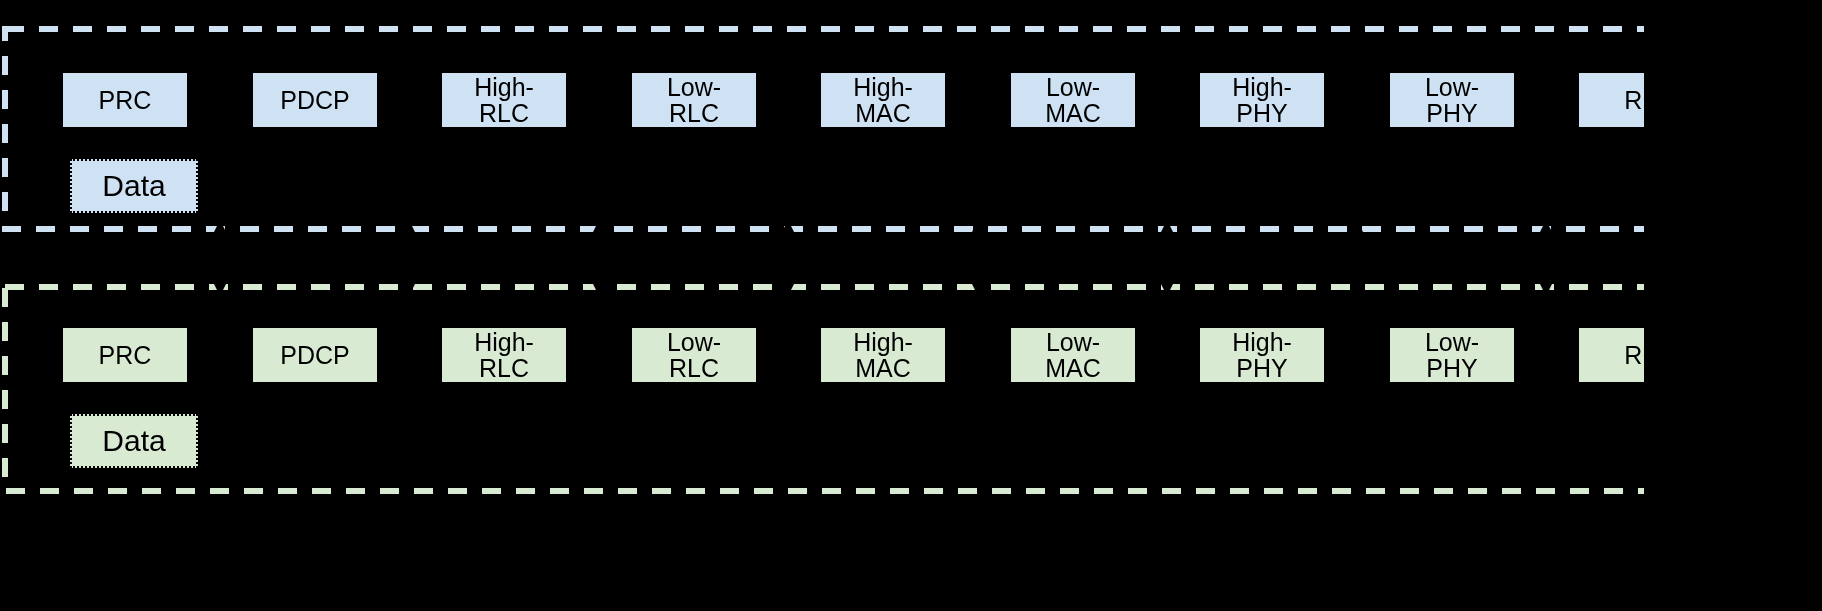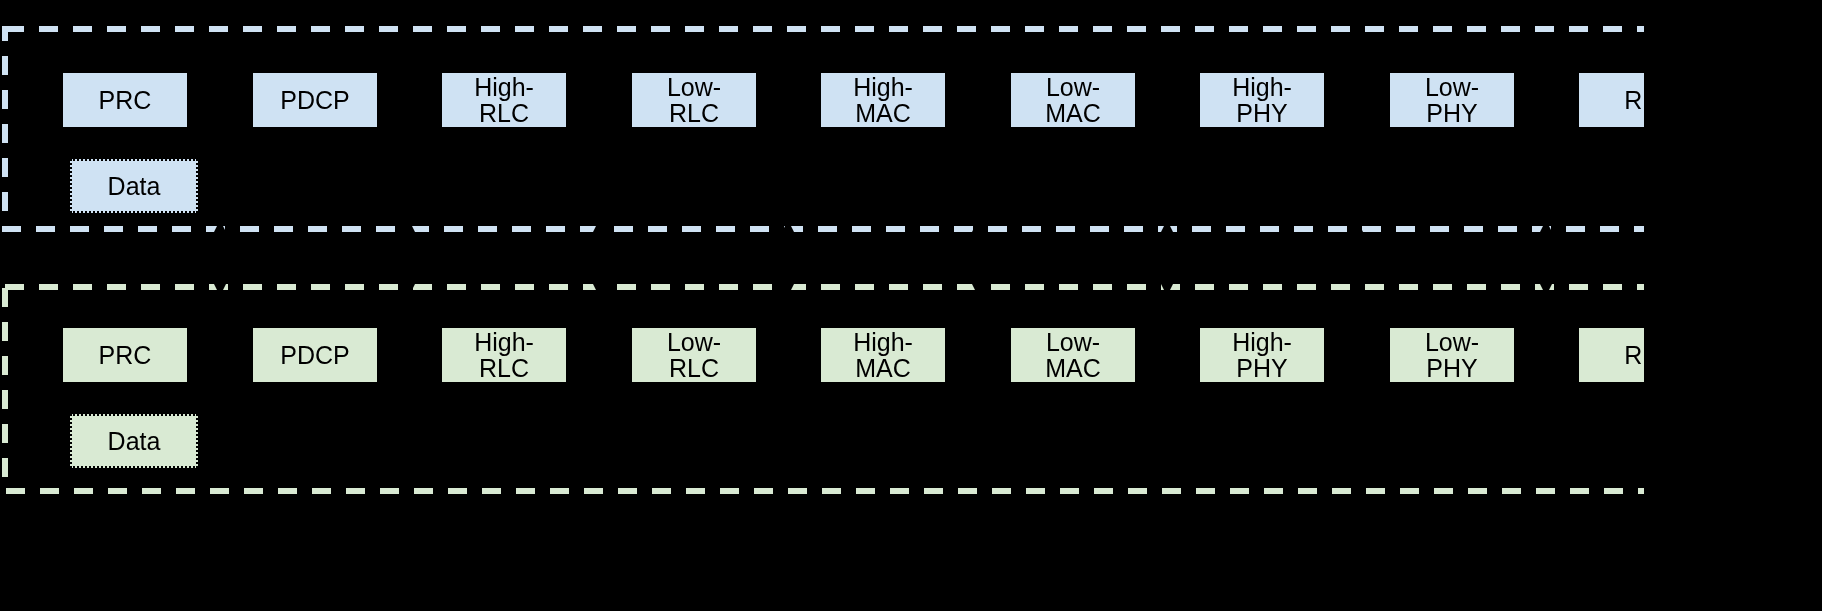--- a/index.html
+++ b/index.html
@@ -47,21 +47,21 @@
   .data-box {
     position: absolute;
     left: 70px;
     width: 128px;
     height: 54px;
     box-sizing: border-box;
     border: 2px dotted #000;
     display: flex;
     align-items: center;
     justify-content: center;
-    font-size: 25px;
+    font-size: 30px;
     color: #000;
   }
   .data-box.upper { top: 134px; }
   .data-box.lower { top: 389px; }
 </style>
 </head>
 <body>
 
 <div class="stage" style="background: rgb(0, 0, 0);">
 

